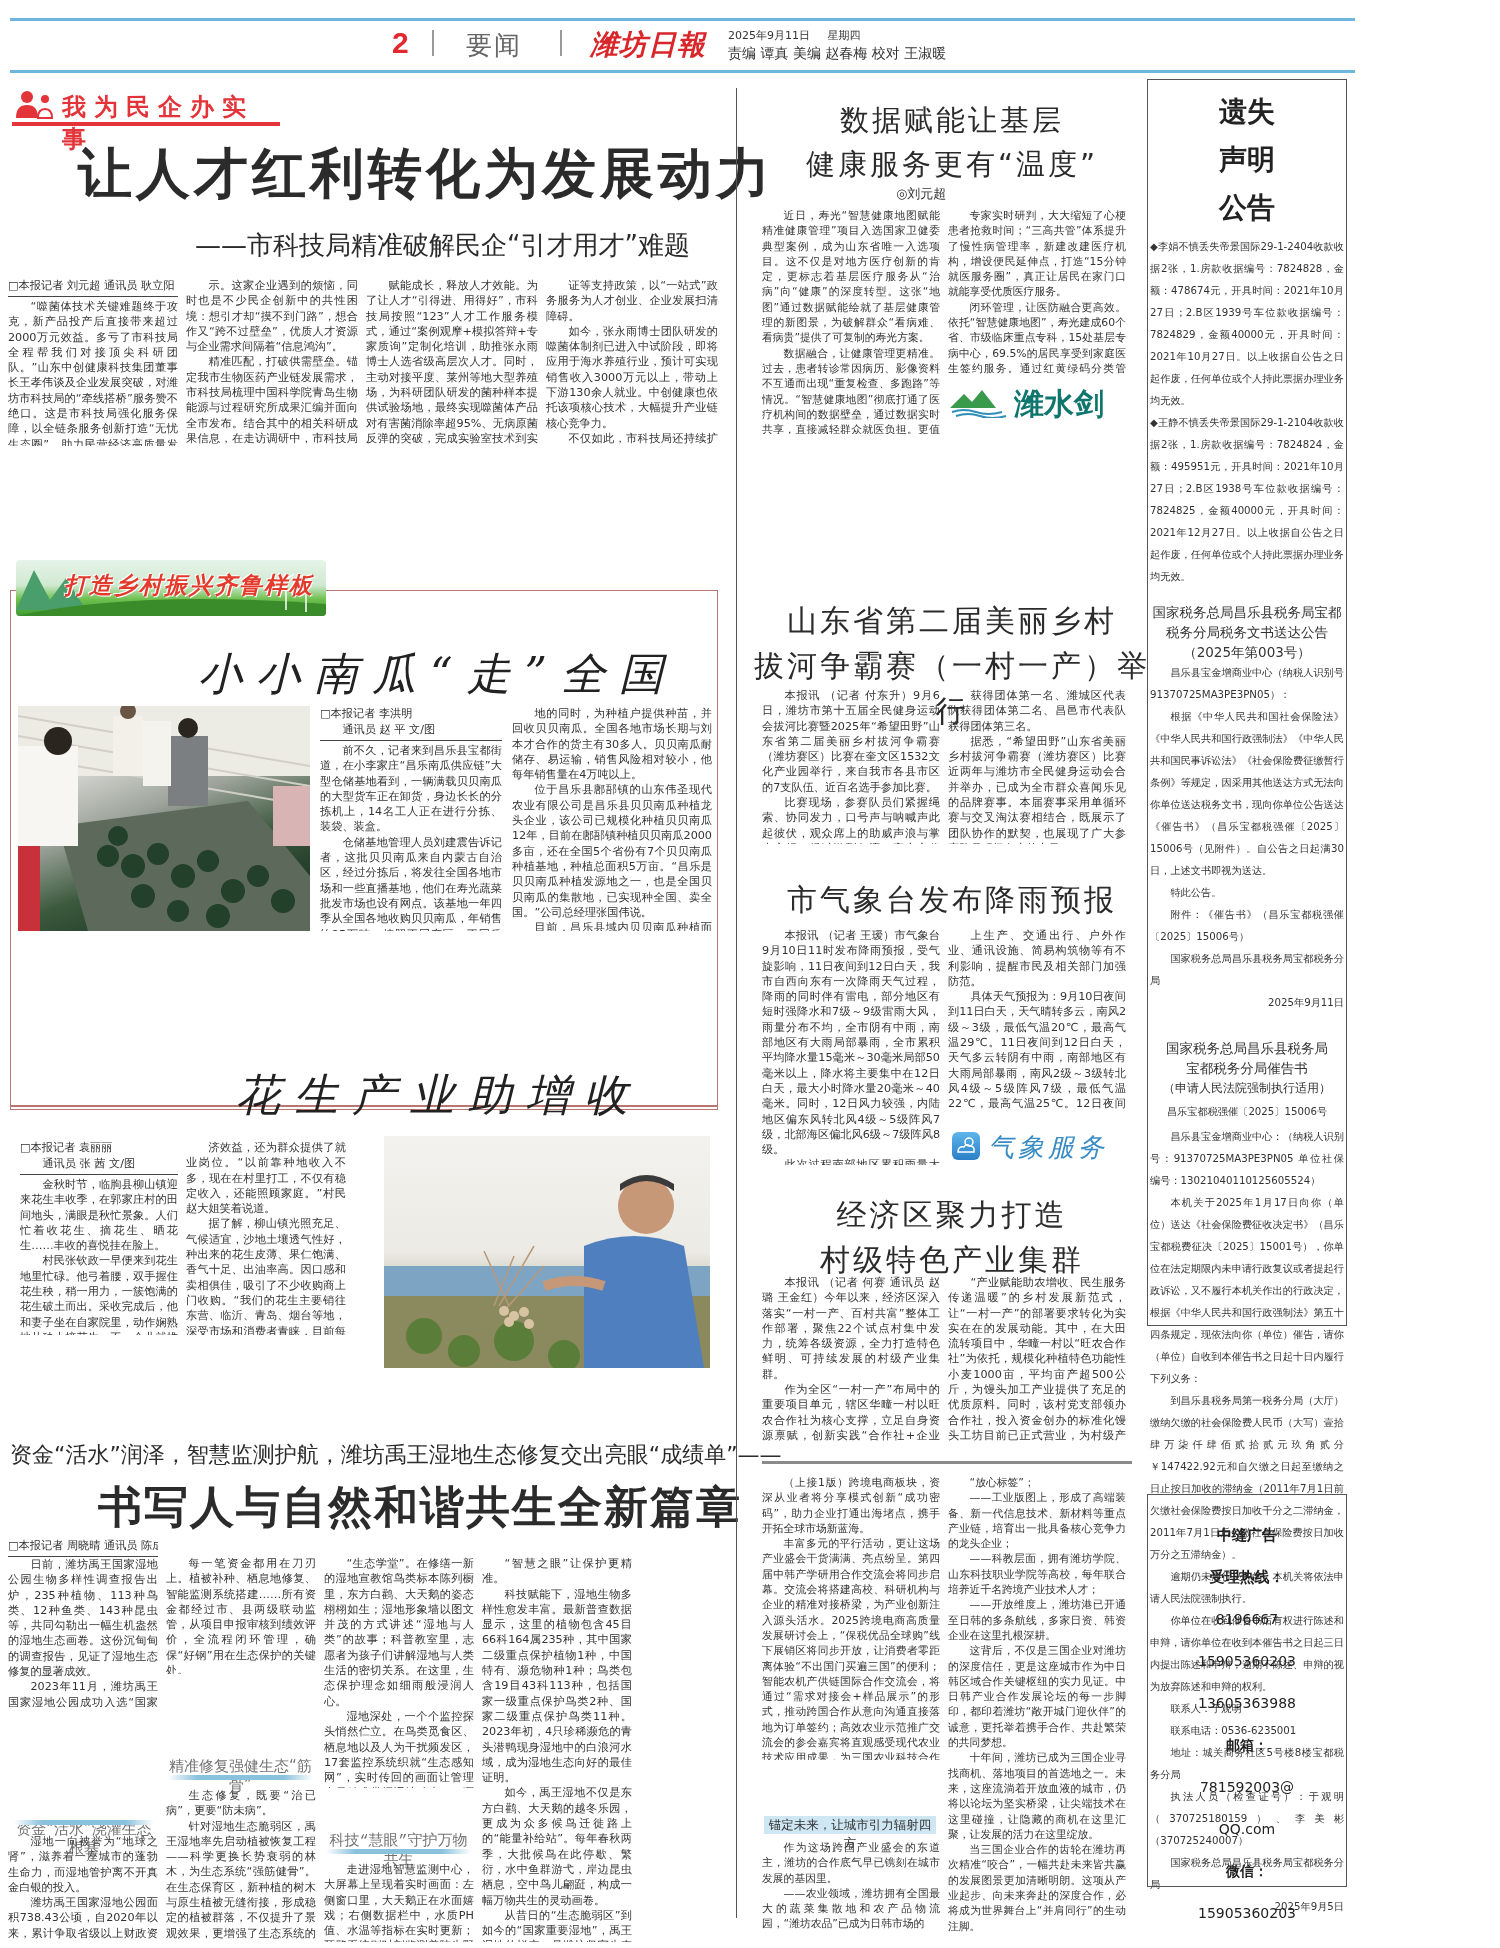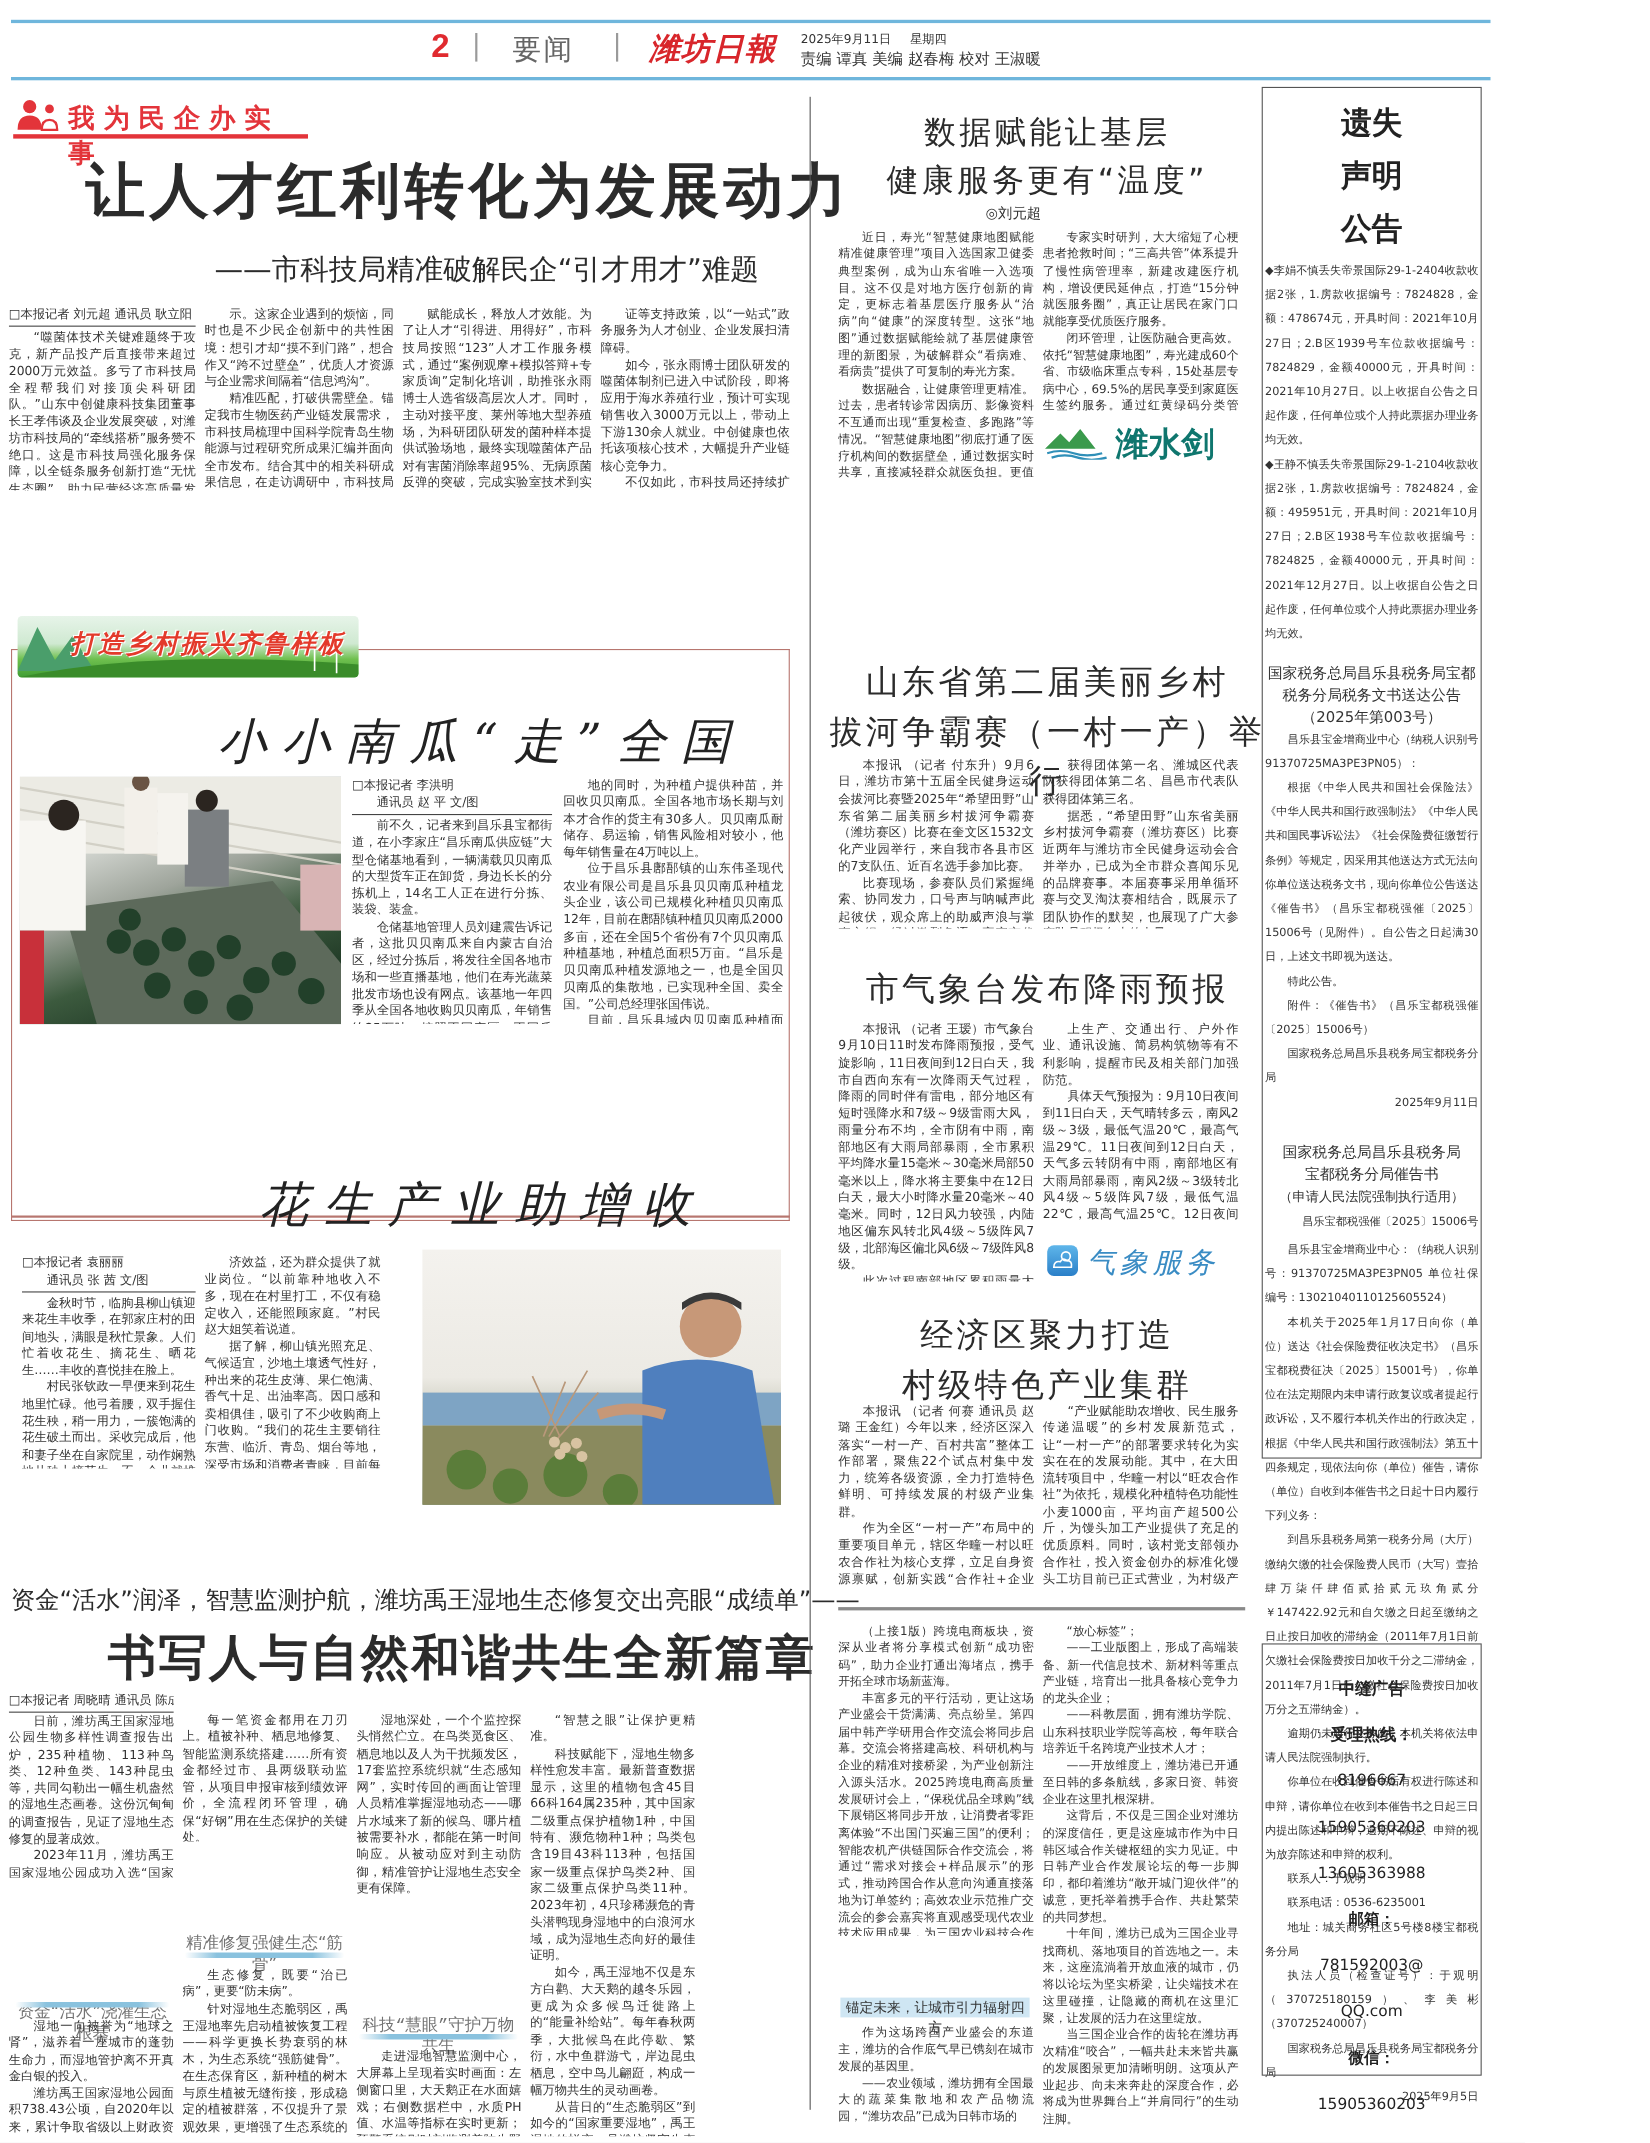--- a/index.html
+++ b/index.html
@@ -236,20 +236,21 @@
   <div class="sub-bar" style="left:168px; top:1775px; width:145px;"></div>
   <div class="col" style="left:166px; top:1788px; width:150px; height:154px;">
     <div>
         <p>生态修复，既要“治已病”，更要“防未病”。</p>
         <p>针对湿地生态脆弱区，禹王湿地率先启动植被恢复工程——科学更换长势衰弱的林木，为生态系统“强筋健骨”。在生态保育区，新种植的树木与原生植被无缝衔接，形成稳定的植被群落，不仅提升了景观效果，更增强了生态系统的抗干扰能力。</p>
       </div>
   </div>
 
   <div class="col" style="left:324px; top:1556px; width:150px; height:232px;">
     <div>
+        <p>“生态学堂”。在修缮一新的湿地宣教馆鸟类标本陈列橱里，东方白鹳、大天鹅的姿态栩栩如生；湿地形象墙以图文并茂的方式讲述“湿地与人类”的故事；科普教室里，志愿者为孩子们讲解湿地与人类生活的密切关系。在这里，生态保护理念如细雨般浸润人心。</p>
         <p>湿地深处，一个个监控探头悄然伫立。在鸟类觅食区、栖息地以及人为干扰频发区，17套监控系统织就“生态感知网”，实时传回的画面让管理人员精准掌握湿地动态——哪片水域来了新的候鸟、哪片植被需要补水，都能在第一时间响应。从被动应对到主动防御，精准管护让湿地生态安全更有保障。</p>
       </div>
   </div>
   <div class="sub-head" style="left:326px; top:1831px; width:145px; font-size:15px;font-family:Liberation Mono, monospace;">科技“慧眼”守护万物共生</div>
   <div class="sub-bar" style="left:326px; top:1849px; width:145px;"></div>
   <div class="col" style="left:324px; top:1862px; width:150px; height:80px;">
     <div>
         <p>走进湿地智慧监测中心，大屏幕上呈现着实时画面：左侧窗口里，大天鹅正在水面嬉戏；右侧数据栏中，水质PH值、水温等指标在实时更新；预警系统则时刻监测着陆生野生动物的疫源疫病风险……一处处</p>
       </div>
   </div>
@@ -393,21 +394,21 @@
           <p>特此公告。</p>
           <p>附件：《催告书》（昌乐宝都税强催〔2025〕15006号）</p>
         </div>
       <div class="n-text" style="text-indent:2em;">国家税务总局昌乐县税务局宝都税务分局</div>
       <div class="n-text" style="text-align:right;">2025年9月11日</div>
     </div>
     <div style="padding:24px 2px 0 2px;">
       <div class="n-title">国家税务总局昌乐县税务局</div>
       <div class="n-title">宝都税务分局催告书</div>
       <div class="n-title" style="font-size:12px;">（申请人民法院强制执行适用）</div>
-      <div class="n-text" style="text-align:right; margin:3px 0;">昌乐宝都税强催〔2025〕15006号</div>
+      <div class="n-text" style="text-align:center; margin:3px 0;">昌乐宝都税强催〔2025〕15006号</div>
       <div class="n-text">
           <p>昌乐县宝金增商业中心：（纳税人识别号：91370725MA3PE3PN05 单位社保编号：13021040110125605524）</p>
           <p>本机关于2025年1月17日向你（单位）送达《社会保险费征收决定书》（昌乐宝都税费征决〔2025〕15001号），你单位在法定期限内未申请行政复议或者提起行政诉讼，又不履行本机关作出的行政决定，根据《中华人民共和国行政强制法》第五十四条规定，现依法向你（单位）催告，请你（单位）自收到本催告书之日起十日内履行下列义务：</p>
           <p>到昌乐县税务局第一税务分局（大厅）缴纳欠缴的社会保险费人民币（大写）壹拾肆万柒仟肆佰贰拾贰元玖角贰分￥147422.92元和自欠缴之日起至缴纳之日止按日加收的滞纳金（2011年7月1日前欠缴社会保险费按日加收千分之二滞纳金，2011年7月1日后欠缴社会保险费按日加收万分之五滞纳金）。</p>
           <p>逾期仍未履行义务的，本机关将依法申请人民法院强制执行。</p>
           <p>你单位在收到催告书后有权进行陈述和申辩，请你单位在收到本催告书之日起三日内提出陈述和申辩，逾期不陈述、申辩的视为放弃陈述和申辩的权利。</p>
           <p>联系人：于观明</p>
           <p>联系电话：0536-6235001</p>
           <p>地址：城关商务社区5号楼8楼宝都税务分局</p>
           <p>执法人员（检查证号）：于观明（370725180159）、李美彬（370725240007）</p>

